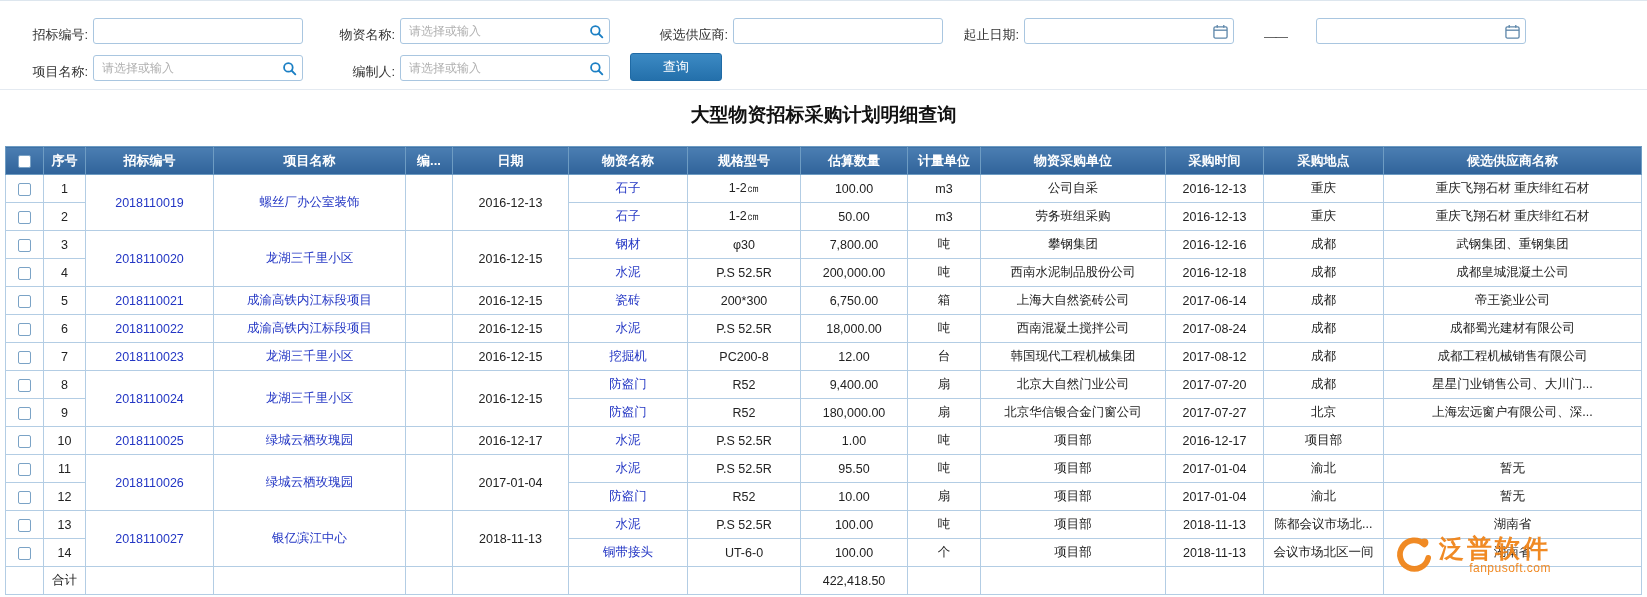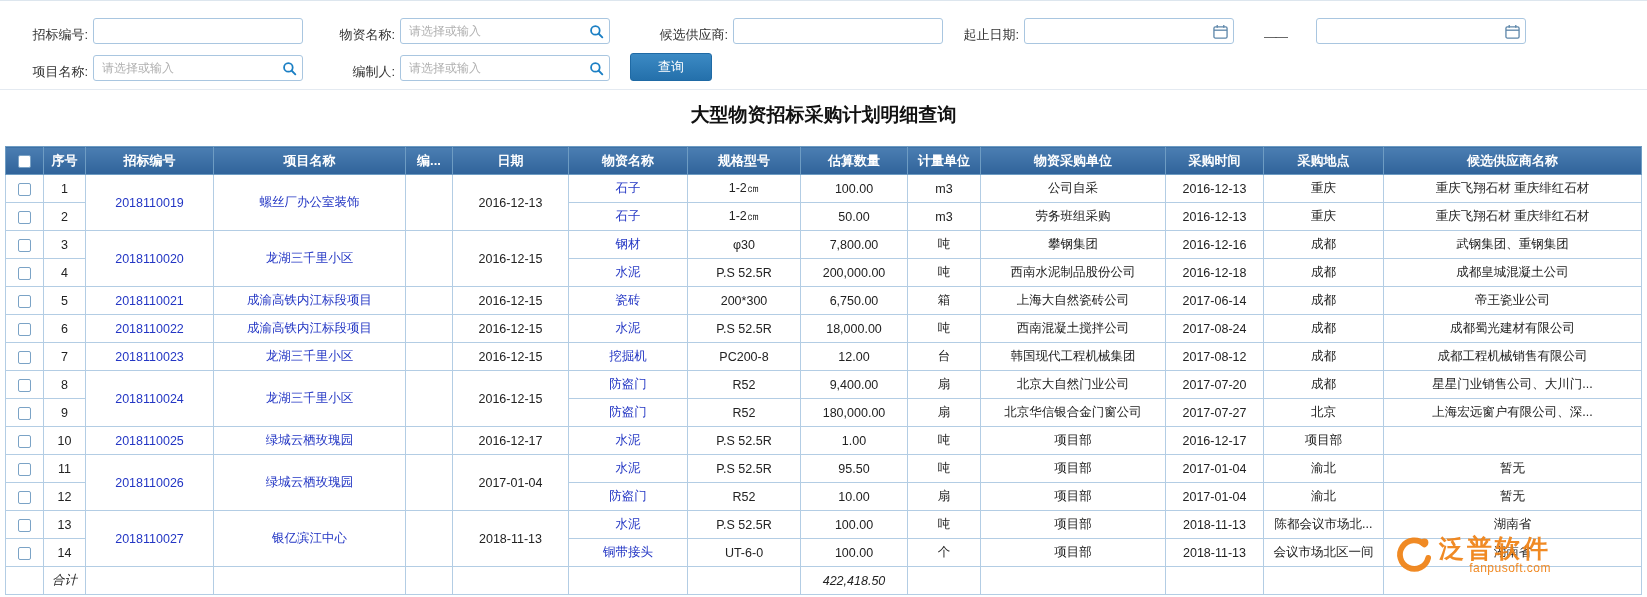--- a/index.html
+++ b/index.html
@@ -23,21 +23,21 @@
   .f-input.with-icon { padding-right:15px; }
   .f-input::placeholder { color:#b0b0b0; }
   .icon-btn {
     position:absolute; right:5px; top:50%; transform:translateY(-50%);
     width:18px; height:18px; display:flex; align-items:center; justify-content:center;
     cursor:pointer; background:transparent; border:none; padding:0;
   }
   .ml14 { margin-left:14px; } .ml30 { margin-left:30px; } .ml38 { margin-left:38px; }
   .date-sep { margin:0 30px; color:#555; font-size:13px; letter-spacing:-2px; }
   .search-btn {
-    margin-left:20px; width:82px; height:28px;
+    margin-left:20px; width:92px; height:28px;
     background:linear-gradient(180deg,#3c8ac4,#2470ab);
     color:#fff; border:1px solid #1f6aa5; border-radius:3px;
     font-size:13px; cursor:pointer; font-family:"Liberation Sans", sans-serif;
   }
   
   .page-title {
     text-align:center; font-size:19px; font-weight:bold; color:#111;
     margin:12px 0 18px;
   }
   
@@ -53,21 +53,21 @@
     border:1px solid #b3cde4; height:28px; font-size:12.5px; color:#222;
     text-align:center; padding:0 3px; background:#fff;
     white-space:nowrap; overflow:hidden; text-overflow:ellipsis;
   }
   .link { color:#2336c4; cursor:pointer; }
   .u { }
   .checkbox {
     display:inline-block; width:13px; height:13px; border:1px solid #7ba3c6;
     border-radius:2px; background:#fff; vertical-align:middle; cursor:pointer;
   }
-  .total-row td { font-size:12.5px; color:#222;font-style:italic; }
+  .total-row td { font-size:12.5px; color:#222; }
   
   .watermark {
     position:absolute; right:96px; bottom:22px; display:flex; align-items:flex-start;
     gap:7px; opacity:0.95; pointer-events:none;
   }
   .wm-name { color:#f08419; font-size:25px; font-weight:bold; letter-spacing:3px; line-height:1.05; }
   .wm-site { color:#f08419; font-size:12px; text-align:right; letter-spacing:0.5px; }
 </style>
 </head>
 <body>

